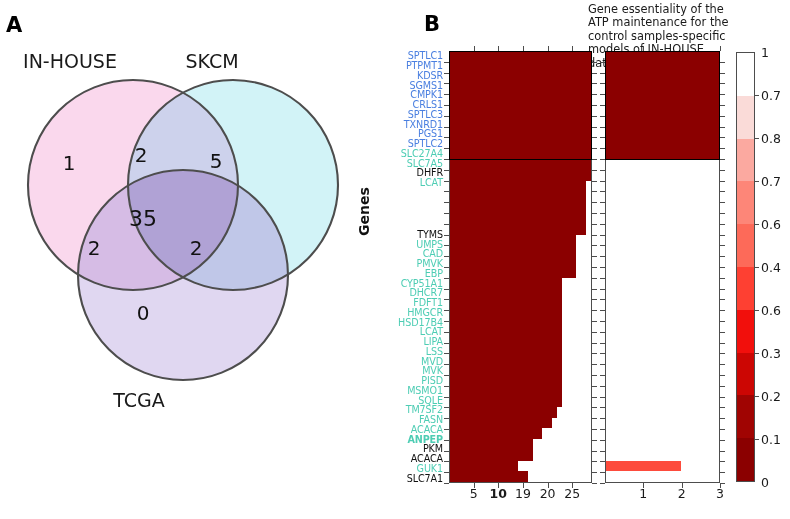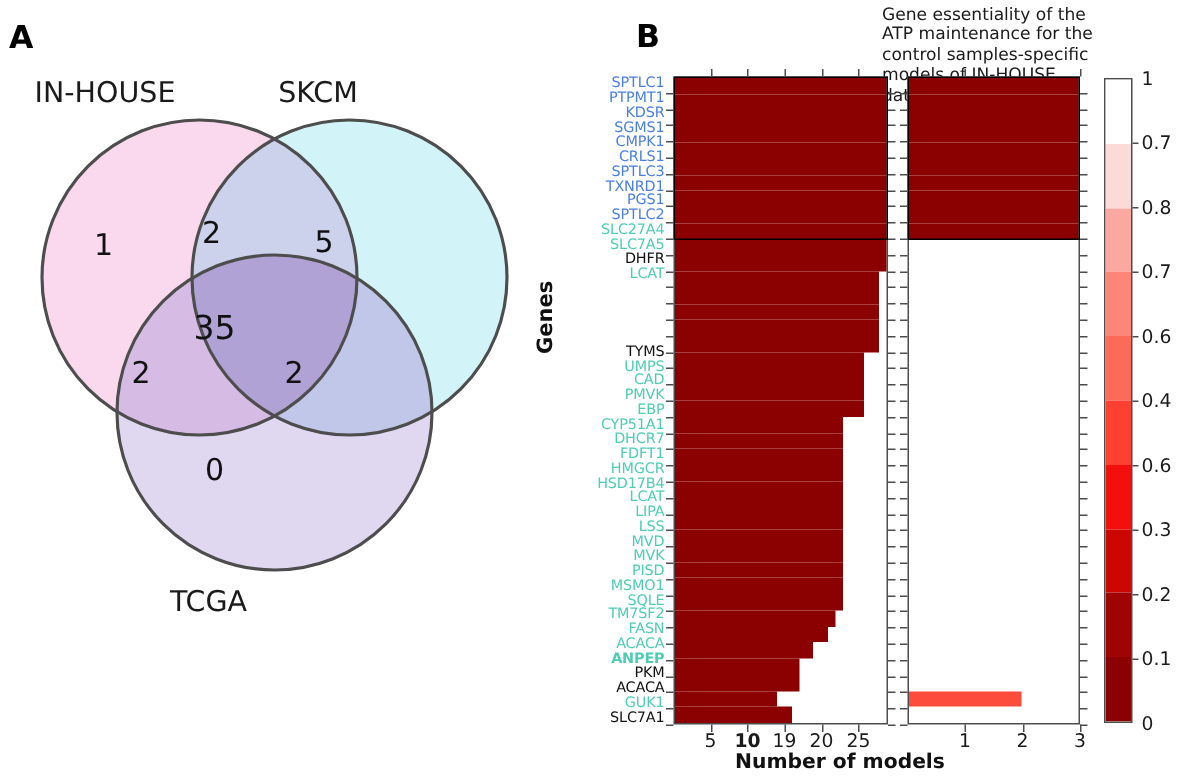--- a/index.html
+++ b/index.html
@@ -544,21 +544,20 @@
       <div class="xtick" style="left: 283.333px; top: 483px;"></div>
       <div class="xtick-label" style="left: 283.333px; top: 486px;">1</div>
       <div class="xtick" style="left: 321.667px; top: 46px;"></div>
       <div class="xtick" style="left: 321.667px; top: 483px;"></div>
       <div class="xtick-label" style="left: 321.667px; top: 486px;">2</div>
       <div class="xtick" style="left: 360px; top: 46px;"></div>
       <div class="xtick" style="left: 360px; top: 483px;"></div>
       <div class="xtick-label" style="left: 360px; top: 486px;">3</div>
     </div>
 
-  <div id="xaxis-caption">Number of models</div>
 
   <div id="cbar">
       <div class="cbar-band" style="height: 10%; background: rgb(255, 255, 255);"></div>
       <div class="cbar-band" style="height: 10%; background: rgb(250, 219, 216);"></div>
       <div class="cbar-band" style="height: 10%; background: rgb(251, 169, 160);"></div>
       <div class="cbar-band" style="height: 10%; background: rgb(253, 134, 120);"></div>
       <div class="cbar-band" style="height: 10%; background: rgb(253, 106, 89);"></div>
       <div class="cbar-band" style="height: 10%; background: rgb(254, 64, 50);"></div>
       <div class="cbar-band" style="height: 10%; background: rgb(242, 15, 12);"></div>
       <div class="cbar-band" style="height: 10%; background: rgb(204, 6, 3);"></div>

